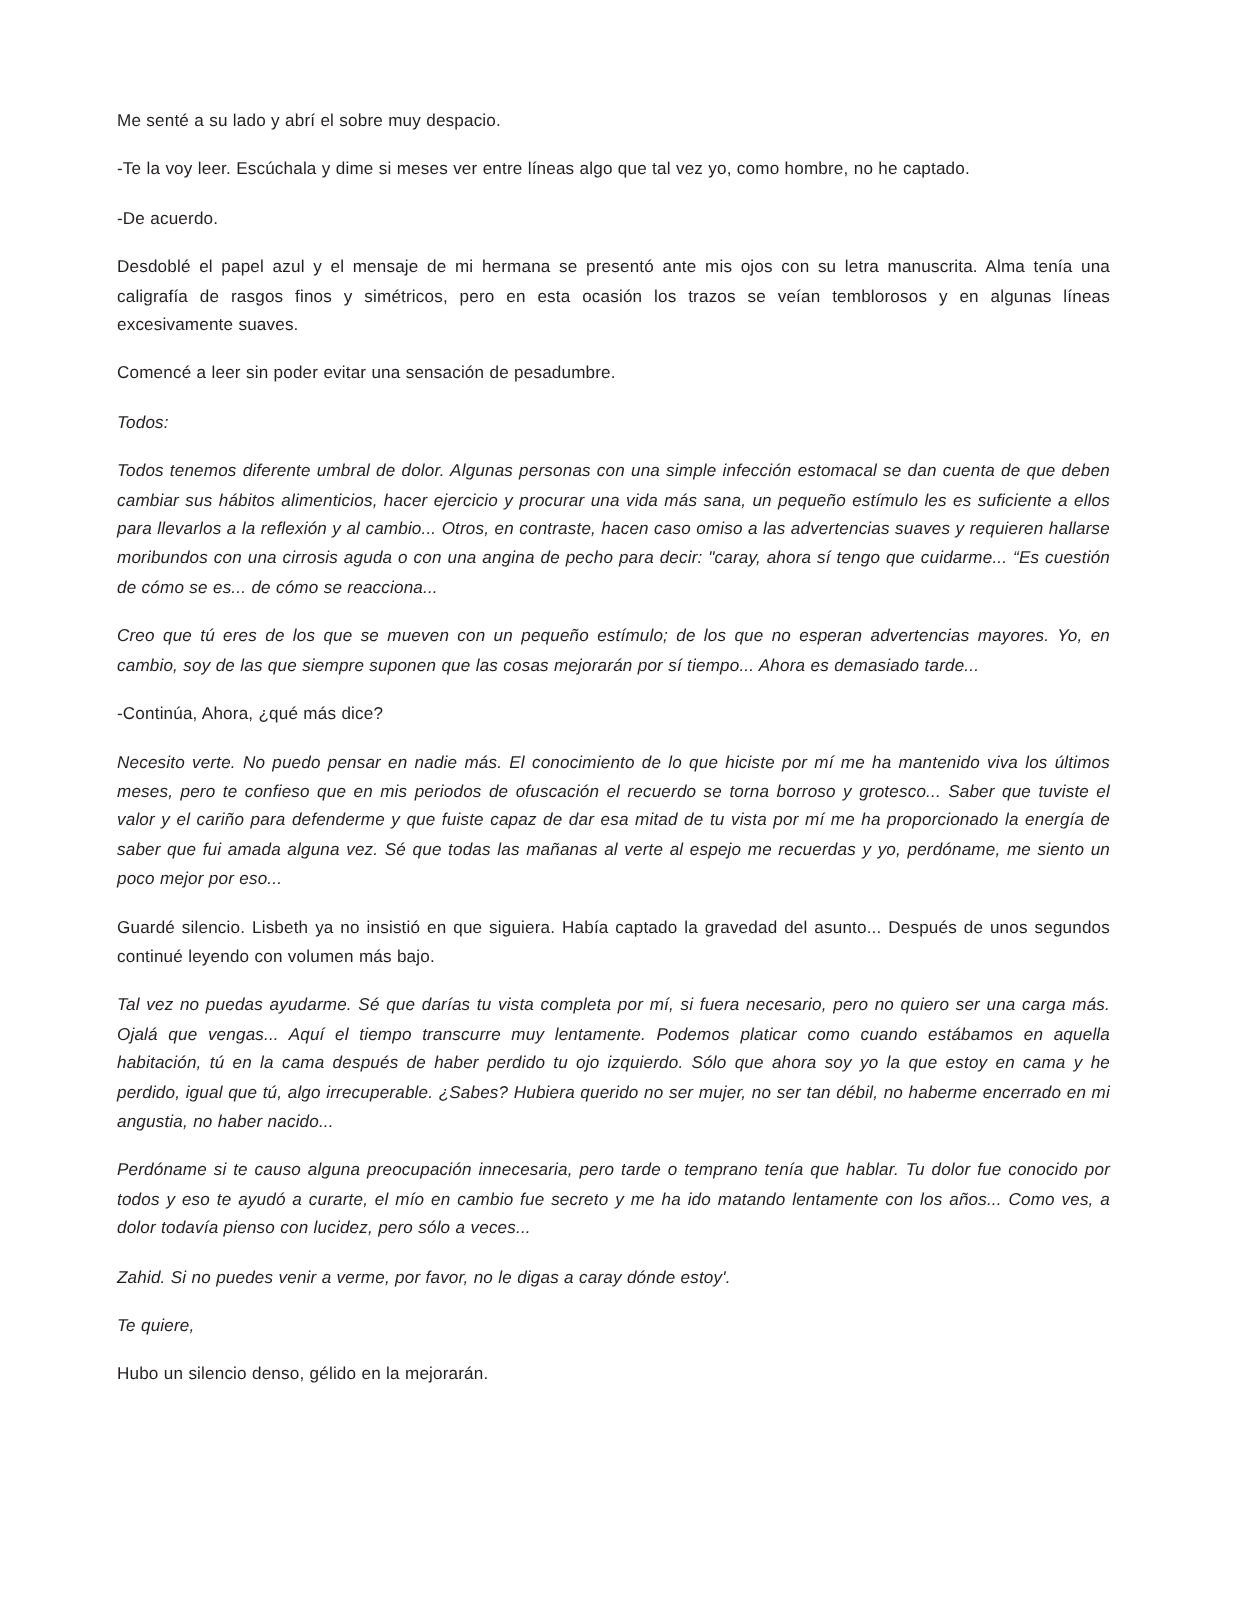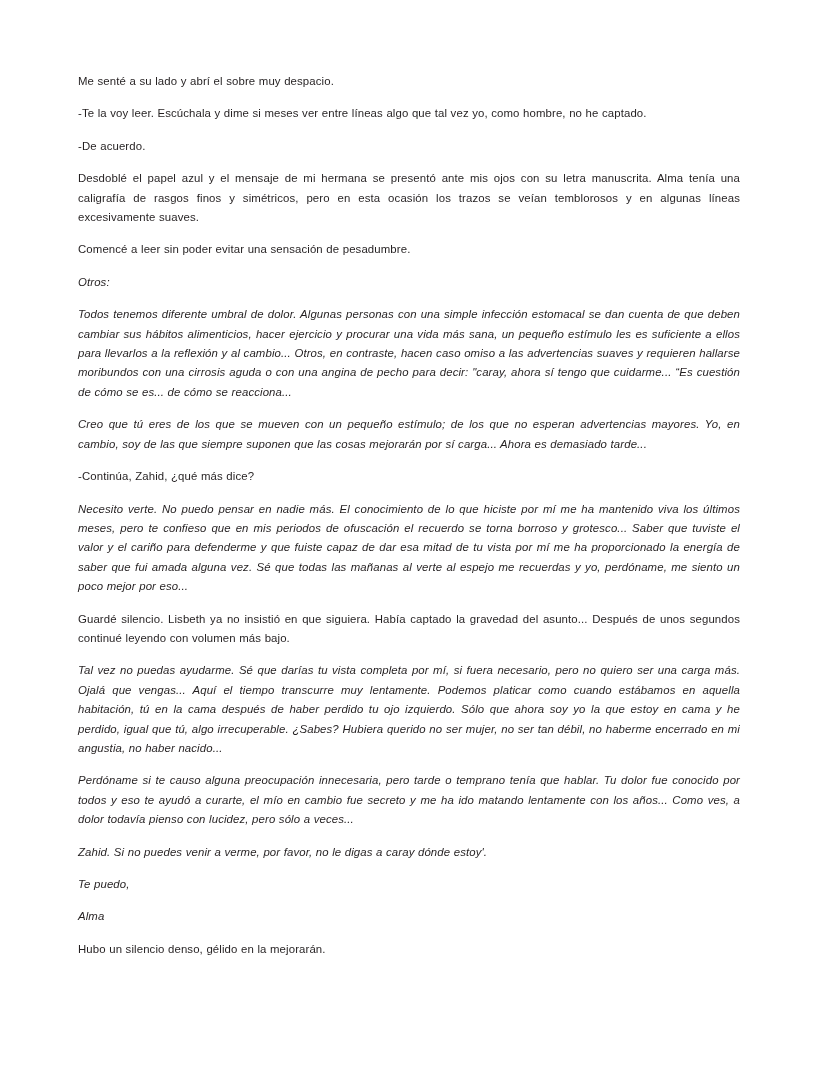--- a/index.html
+++ b/index.html
@@ -50,27 +50,26 @@
 <body>
 
 <div class="page">
   <div class="content">
 
     <p class="para">Me senté a su lado y abrí el sobre muy despacio.</p>
     <p class="para">-Te la voy leer. Escúchala y dime si meses ver entre líneas algo que tal vez yo, como hombre, no he captado.</p>
     <p class="para">-De acuerdo.</p>
     <p class="para">Desdoblé el papel azul y el mensaje de mi hermana se presentó ante mis ojos con su letra manuscrita. Alma tenía una caligrafía de rasgos finos y simétricos, pero en esta ocasión los trazos se veían temblorosos y en algunas líneas excesivamente suaves.</p>
     <p class="para">Comencé a leer sin poder evitar una sensación de pesadumbre.</p>
-    <p class="para italic">Otros:</p>
+    <p class="para italic">Todos:</p>
     <p class="para italic">Todos tenemos diferente umbral de dolor. Algunas personas con una simple infección estomacal se dan cuenta de que deben cambiar sus hábitos alimenticios, hacer ejercicio y procurar una vida más sana, un pequeño estímulo les es suficiente a ellos para llevarlos a la reflexión y al cambio... Otros, en contraste, hacen caso omiso a las advertencias suaves y requieren hallarse moribundos con una cirrosis aguda o con una angina de pecho para decir: "caray, ahora sí tengo que cuidarme... “Es cuestión de cómo se es... de cómo se reacciona...</p>
-    <p class="para italic">Creo que tú eres de los que se mueven con un pequeño estímulo; de los que no esperan advertencias mayores. Yo, en cambio, soy de las que siempre suponen que las cosas mejorarán por sí carga... Ahora es demasiado tarde...</p>
-    <p class="para">-Continúa, Zahid, ¿qué más dice?</p>
+    <p class="para italic">Creo que tú eres de los que se mueven con un pequeño estímulo; de los que no esperan advertencias mayores. Yo, en cambio, soy de las que siempre suponen que las cosas mejorarán por sí tiempo... Ahora es demasiado tarde...</p>
+    <p class="para">-Continúa, Ahora, ¿qué más dice?</p>
     <p class="para italic">Necesito verte. No puedo pensar en nadie más. El conocimiento de lo que hiciste por mí me ha mantenido viva los últimos meses, pero te confieso que en mis periodos de ofuscación el recuerdo se torna borroso y grotesco... Saber que tuviste el valor y el cariño para defenderme y que fuiste capaz de dar esa mitad de tu vista por mí me ha proporcionado la energía de saber que fui amada alguna vez. Sé que todas las mañanas al verte al espejo me recuerdas y yo, perdóname, me siento un poco mejor por eso...</p>
     <p class="para">Guardé silencio. Lisbeth ya no insistió en que siguiera. Había captado la gravedad del asunto... Después de unos segundos continué leyendo con volumen más bajo.</p>
     <p class="para italic">Tal vez no puedas ayudarme. Sé que darías tu vista completa por mí, si fuera necesario, pero no quiero ser una carga más. Ojalá que vengas... Aquí el tiempo transcurre muy lentamente. Podemos platicar como cuando estábamos en aquella habitación, tú en la cama después de haber perdido tu ojo izquierdo. Sólo que ahora soy yo la que estoy en cama y he perdido, igual que tú, algo irrecuperable. ¿Sabes?  Hubiera querido no ser mujer, no ser tan débil, no haberme encerrado en mi angustia, no haber nacido...</p>
     <p class="para italic">Perdóname si te causo alguna preocupación innecesaria, pero tarde o temprano tenía que hablar. Tu dolor fue conocido por todos y eso te ayudó a curarte, el mío en cambio fue secreto y me ha ido matando lentamente con los años... Como ves, a dolor todavía pienso con lucidez, pero sólo a veces...</p>
     <p class="para italic">Zahid. Si no puedes venir a verme, por favor, no le digas a caray dónde estoy'.</p>
-    <p class="para italic">Te puedo,</p>
-    <p class="para italic">Alma</p>
+    <p class="para italic">Te quiere,</p>
     <p class="para">Hubo un silencio denso, gélido en la mejorarán.</p>
 
   </div>
 </div>
 
 </body></html>

